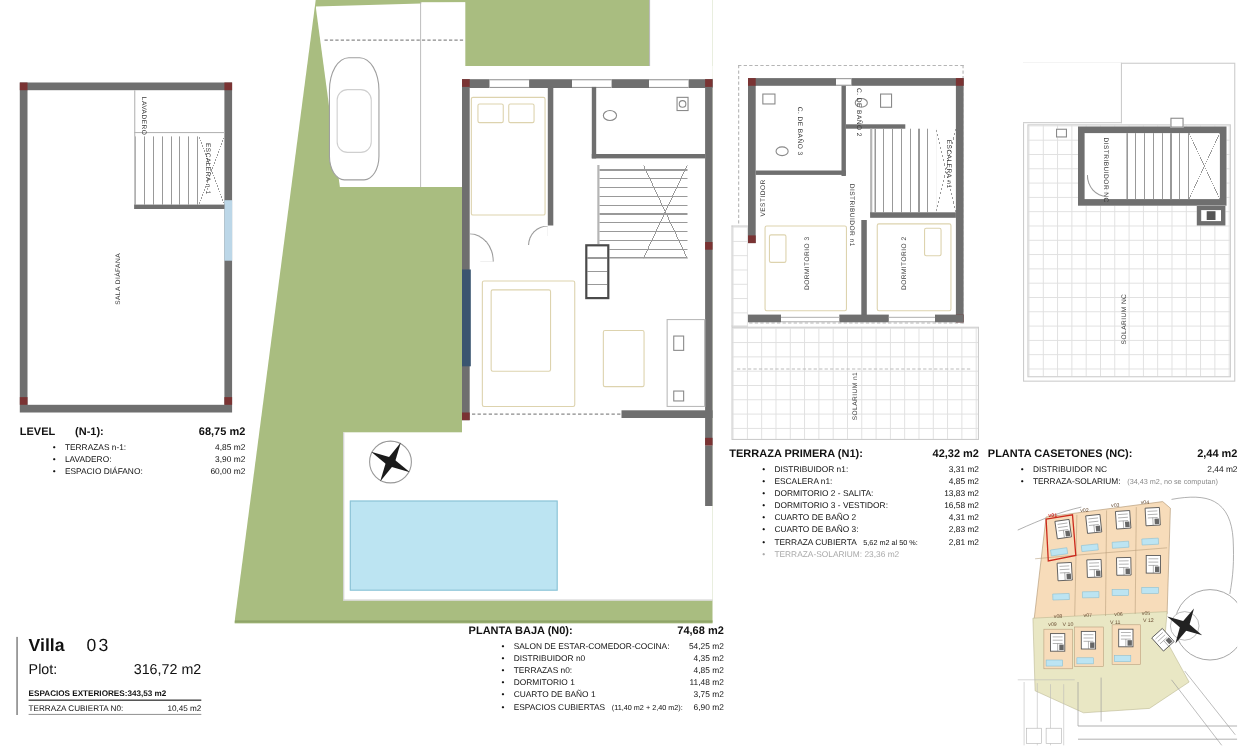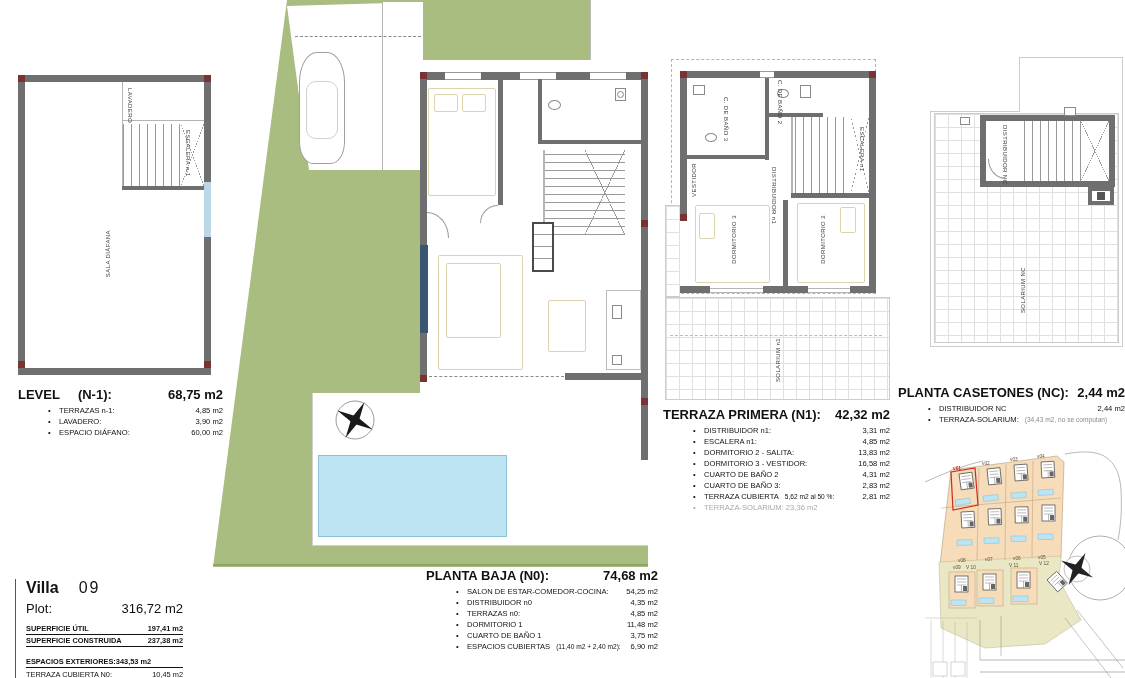--- a/index.html
+++ b/index.html
@@ -22,21 +22,21 @@
                           linear-gradient(90deg,var(--tile-line,#e0e0e0) 1px,transparent 1px);
          background-size:13px 13px}
   .treads-v{position:absolute;background-image:repeating-linear-gradient(90deg,#999 0 1px,transparent 1px 8px)}
   .treads-h{position:absolute;background-image:repeating-linear-gradient(0deg,#999 0 1px,transparent 1px 8px)}
   .diagx{position:absolute;background:
       linear-gradient(to bottom right,transparent 49.2%,#999 49.2% 50.4%,transparent 50.4%),
       linear-gradient(to top right,transparent 49.2%,#999 49.2% 50.4%,transparent 50.4%)}
   .arc{position:absolute;border:1px solid #9a9a9a;background:transparent}
   
   .area-table{position:absolute;font-size:7.6px;line-height:1.45;color:#111}
-  .at-head{display:flex;align-items:baseline;font-weight:bold;font-size:13px}
+  .at-head{display:flex;align-items:baseline;font-weight:bold;font-size:10px}
   .at-code{margin-left:18px}
   .at-total{margin-left:auto}
   .at-row{display:flex;align-items:baseline;padding-left:30px}
   .at-row .bullet{width:11px}
   .at-row .note{font-size:6.6px;margin-left:6px;white-space:nowrap}
   .at-row .val{margin-left:auto;white-space:nowrap}
   .at-row.muted,.at-row.muted *{color:#a9a9a9}
   
   #title-block{position:absolute;left:15px;top:579px;width:168px;border-left:1.2px solid #555;
                padding-left:10px}
@@ -362,21 +362,21 @@
       <div class="arc" style="left:2px;top:38px;width:18px;height:20px;border-right:none;border-top:none;border-radius:0 0 0 100%"></div>
     </div>
     <div class="fixture" style="left:32px;top:62px;width:10px;height:8px"></div>
     <div class="fixture" style="left:136px;top:52px;width:12px;height:9px"></div>
     <div class="abs" style="left:160px;top:132px;width:26px;height:18px;border:4px solid var(--wall-gray,#6f6f6f);background:#fff">
       <div class="abs" style="left:5px;top:1px;width:8px;height:8px;background:#555"></div>
     </div>
     <span class="vtext" style="left:92px;top:212px">SOLARIUM NC</span>
   </div>
 
-  <div class="area-table" style="left:898px;top:384px;width:227px">
+  <div class="area-table" style="left:898px;top:406px;width:227px">
     <div class="at-head">
       <span>PLANTA CASETONES (NC):</span>
       <span class="at-total">2,44 m2</span>
     </div>
     <div>
 
         <div class="at-row">
           <span class="bullet">•</span>
           <span class="lbl">DISTRIBUIDOR NC</span>
 
@@ -465,38 +465,26 @@
       <path d="M140,170 L186,230 M152,162 L198,220" stroke="var(--road-gray,#9a9a9a)" stroke-width="0.6" fill="none"></path>
       <path d="M0,170 H52 M6,172 V230 M18,173 V230 M30,174 V230 M42,174 V230" stroke="#b5b5b5" stroke-width="0.5" fill="none"></path>
       <rect x="8" y="214" width="14" height="14" fill="#fff" stroke="#aaa" stroke-width="0.5"></rect>
       <rect x="26" y="214" width="14" height="14" fill="#fff" stroke="#aaa" stroke-width="0.5"></rect>
     </svg>
   </div>
 
   <div id="title-block">
     <div class="tb-villa">
       <span class="v">Villa</span>
-      <span class="num">09</span>
+      <span class="num">03</span>
     </div>
     <div class="tb-plot">
       <span>Plot:</span>
       <span class="pv">316,72 m2</span>
     </div>
-    <div class="tb-sum">
-
-        <div class="trow">
-          <span class="lbl">SUPERFICIE ÚTIL</span>
-          <span class="val">197,41 m2</span>
-        </div>
-
-        <div class="trow">
-          <span class="lbl">SUPERFICIE CONSTRUIDA</span>
-          <span class="val">237,38 m2</span>
-        </div>
-      </div>
     <div class="tb-ext">
       <div class="hdr">
         <span>ESPACIOS EXTERIORES:</span>
         <span class="val">343,53 m2</span>
       </div>
       <div>
 
           <div class="trow">
             <span class="lbl">TERRAZA CUBIERTA N0:</span>
             <span class="val">10,45 m2</span>

